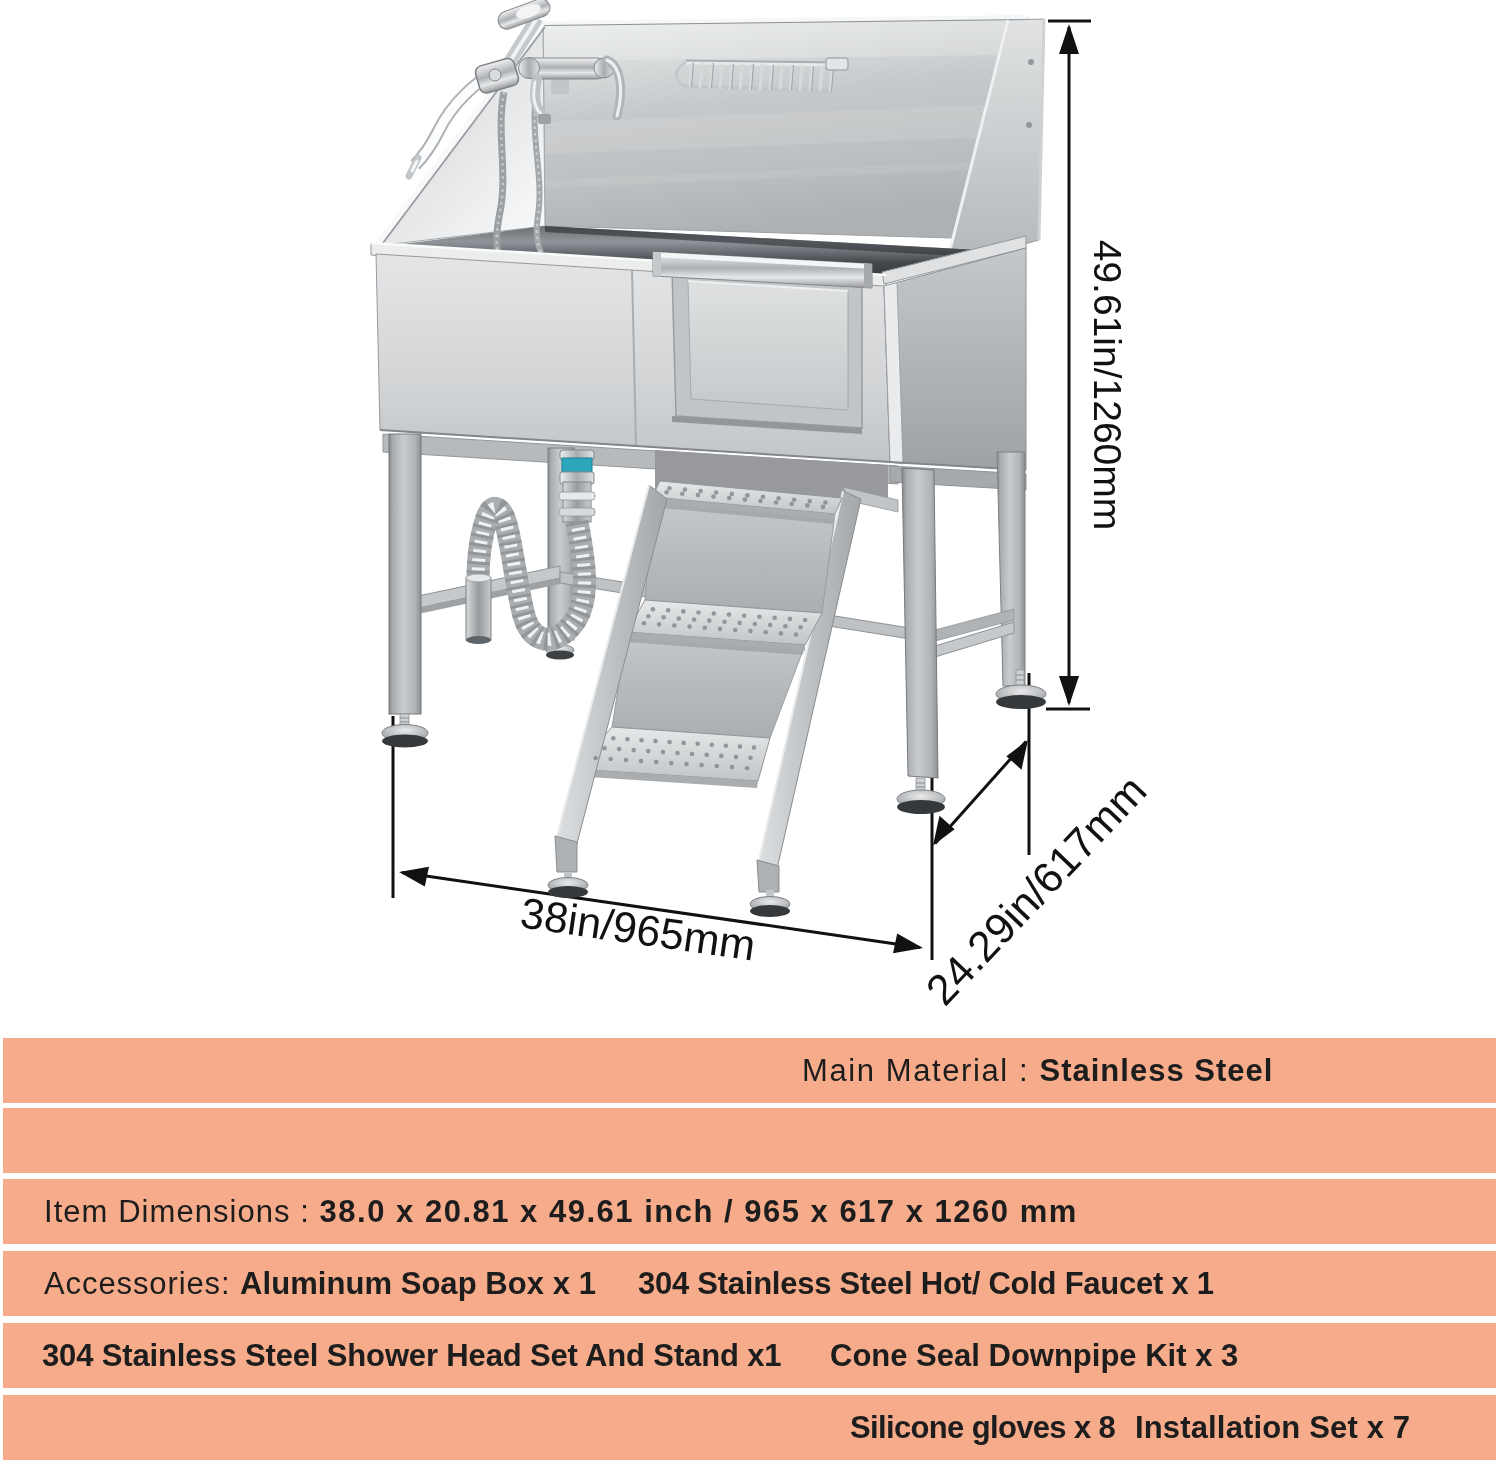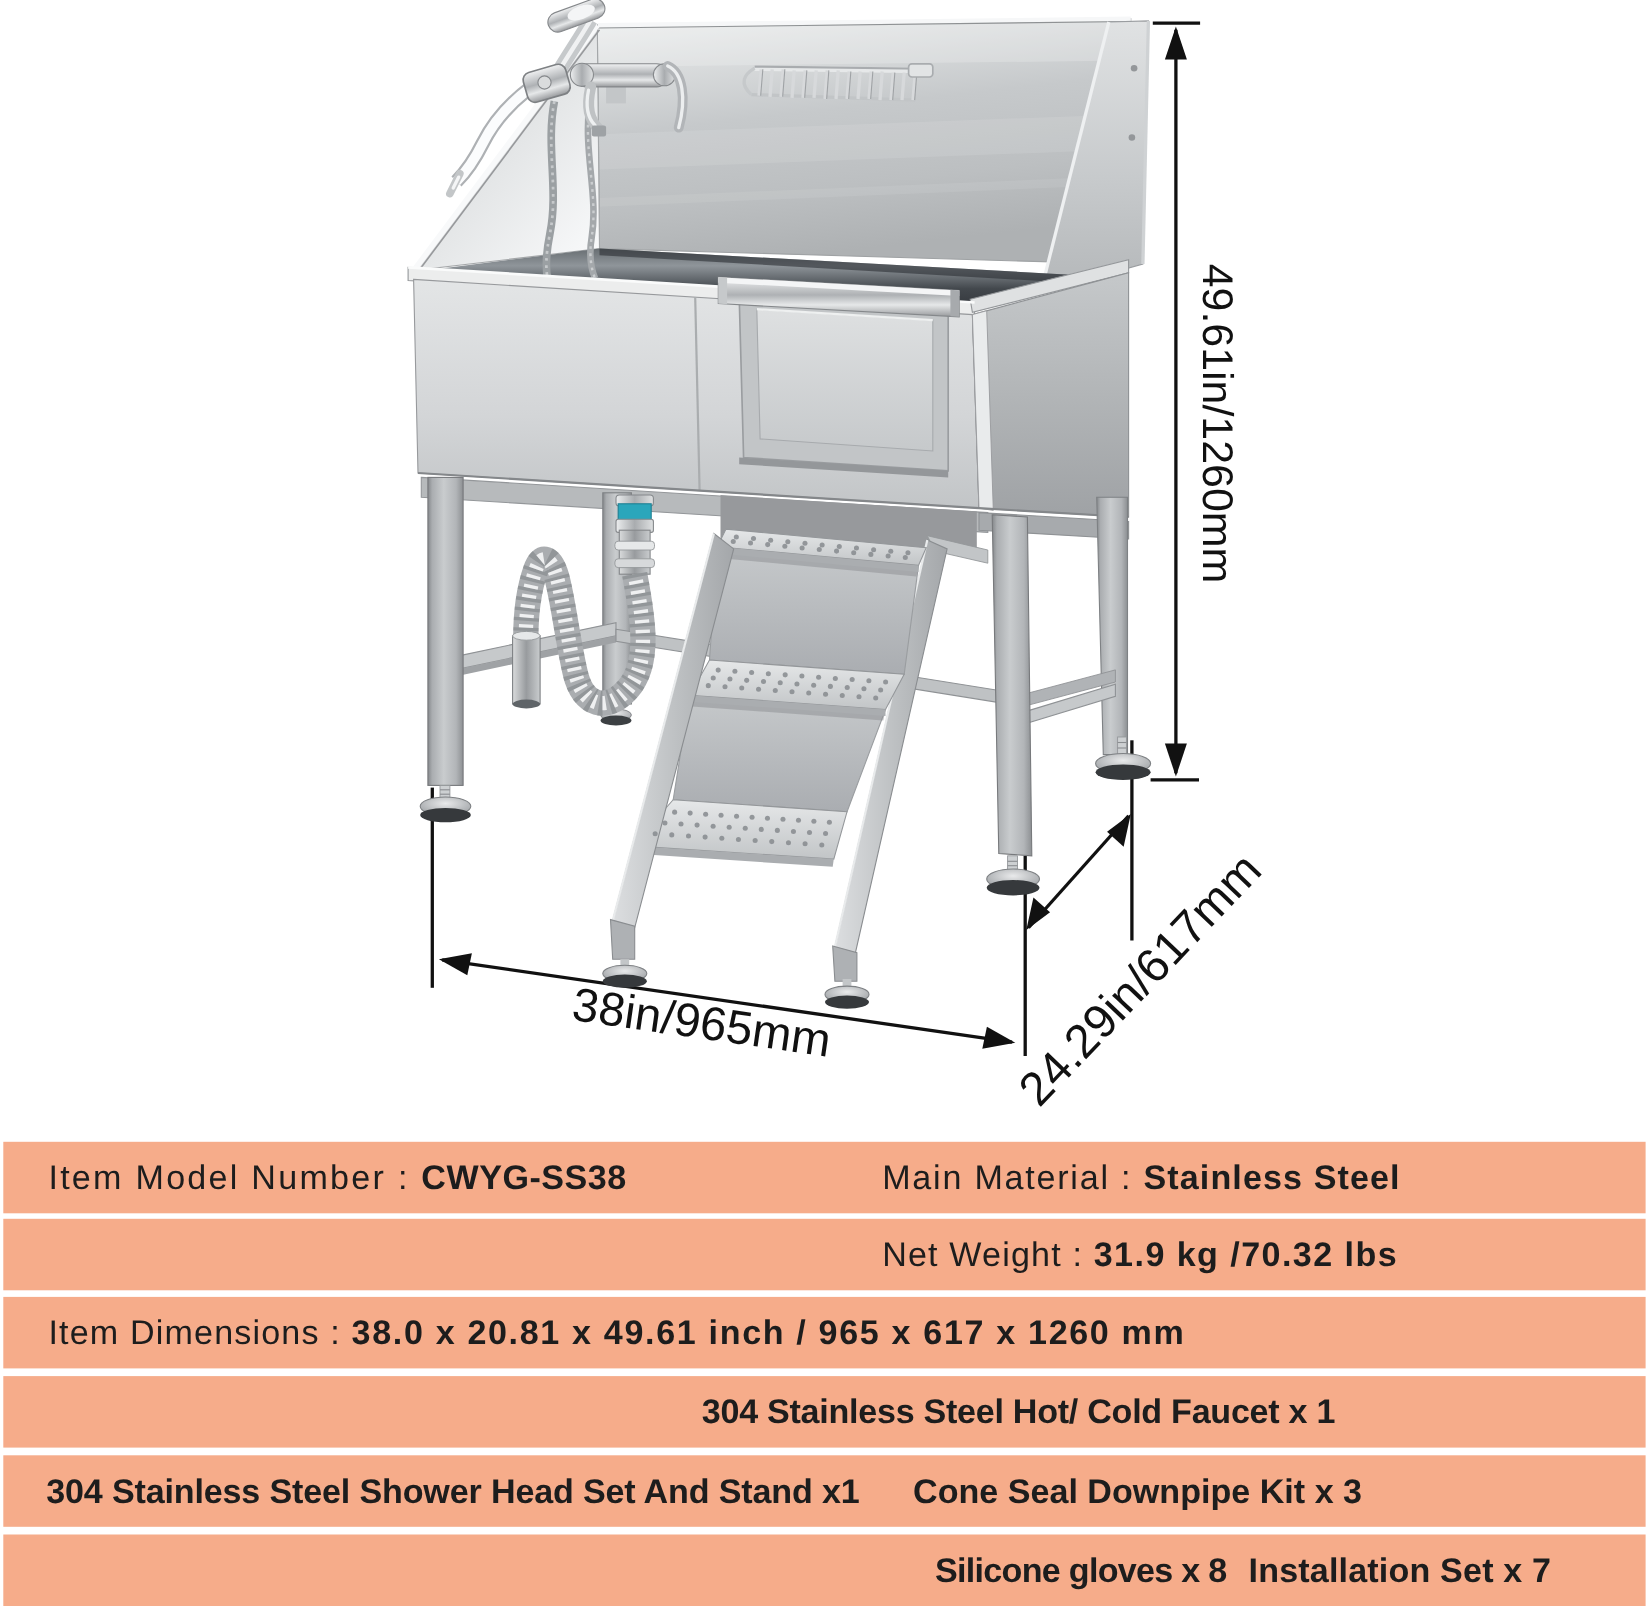--- a/index.html
+++ b/index.html
@@ -435,30 +435,29 @@
             <circle cx="731.9" cy="767.1" r="2.3"></circle>
             <circle cx="747.1" cy="768.2" r="2.3"></circle>
           </g>
     </g>
   </g>
 </svg>
 </div>
 
 <div id="spec-table">
   <div class="spec-row" style="top:0px">
-    <span class="cell" style="left:41px"><span class="lbl" style="letter-spacing:2.05px">Item Model Number : </span><b style="letter-spacing:0.45px">CWYG-SS38</b></span>
     <span class="cell" style="left:799px"><span class="lbl" style="letter-spacing:1.6px">Main Material : </span><b style="letter-spacing:1.0px">Stainless Steel</b></span>
   </div>
   <div class="spec-row" style="top:70px">
-    <span class="cell" style="left:799px"><span class="lbl" style="letter-spacing:1.05px">Net Weight : </span><b style="letter-spacing:1.3px">31.9 kg /70.32 lbs</b></span>
   </div>
   <div class="spec-row" style="top:141px">
     <span class="cell" style="left:41px"><span class="lbl" style="letter-spacing:1.05px">Item Dimensions : </span><b style="letter-spacing:1.5px">38.0 x 20.81 x 49.61 inch / 965 x 617 x 1260 mm</b></span>
   </div>
   <div class="spec-row" style="top:213px">
+    <span class="cell" style="left:41px"><span class="lbl" style="letter-spacing:0.9px">Accessories: </span><b style="letter-spacing:0.05px">Aluminum Soap Box x 1</b></span>
     <span class="cell" style="left:635px"><b style="letter-spacing:-0.25px">304 Stainless Steel Hot/ Cold Faucet x 1</b></span>
   </div>
   <div class="spec-row" style="top:285px">
     <span class="cell" style="left:39px"><b style="letter-spacing:-0.15px">304 Stainless Steel Shower Head Set And Stand x1</b></span>
     <span class="cell" style="left:827px"><b style="letter-spacing:0px">Cone Seal Downpipe Kit x 3</b></span>
   </div>
   <div class="spec-row" style="top:357px">
     <span class="cell" style="left:847px"><b style="letter-spacing:-0.65px">Silicone gloves x 8</b></span>
     <span class="cell" style="left:1132px"><b style="letter-spacing:0.15px">Installation Set x 7</b></span>
   </div>

